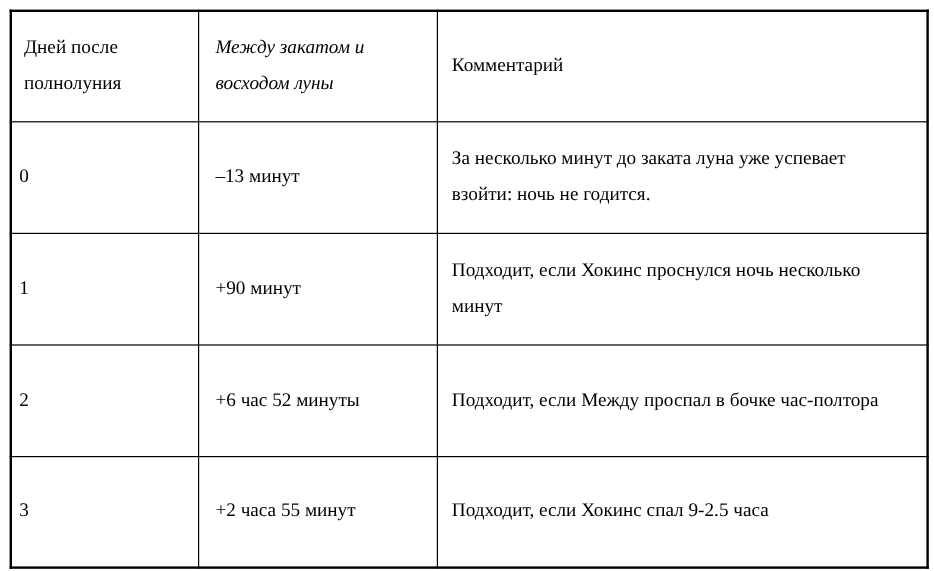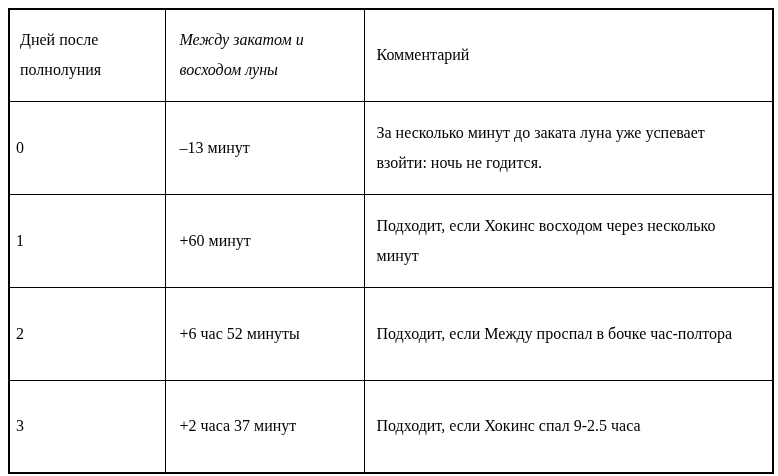--- a/index.html
+++ b/index.html
@@ -62,28 +62,28 @@
       </tr>
     </thead>
     <tbody>
       <tr class="data-row">
         <td class="c-days">0</td>
         <td class="c-offset">–13 минут</td>
         <td class="c-comment">За несколько минут до заката луна уже успевает взойти: ночь не годится.</td>
       </tr>
       <tr class="data-row">
         <td class="c-days">1</td>
-        <td class="c-offset">+60 минут</td>
-        <td class="c-comment">Подходит, если Хокинс восходом через несколько минут</td>
+        <td class="c-offset">+90 минут</td>
+        <td class="c-comment">Подходит, если Хокинс проснулся ночь несколько минут</td>
       </tr>
       <tr class="data-row">
         <td class="c-days">2</td>
         <td class="c-offset">+6 час 52 минуты</td>
         <td class="c-comment">Подходит, если Между проспал в бочке час-полтора</td>
       </tr>
       <tr class="data-row">
         <td class="c-days">3</td>
-        <td class="c-offset">+2 часа 37 минут</td>
+        <td class="c-offset">+2 часа 55 минут</td>
         <td class="c-comment">Подходит, если Хокинс спал 9-2.5 часа</td>
       </tr>
     </tbody>
   </table>
 </div>
 
 </body></html>

